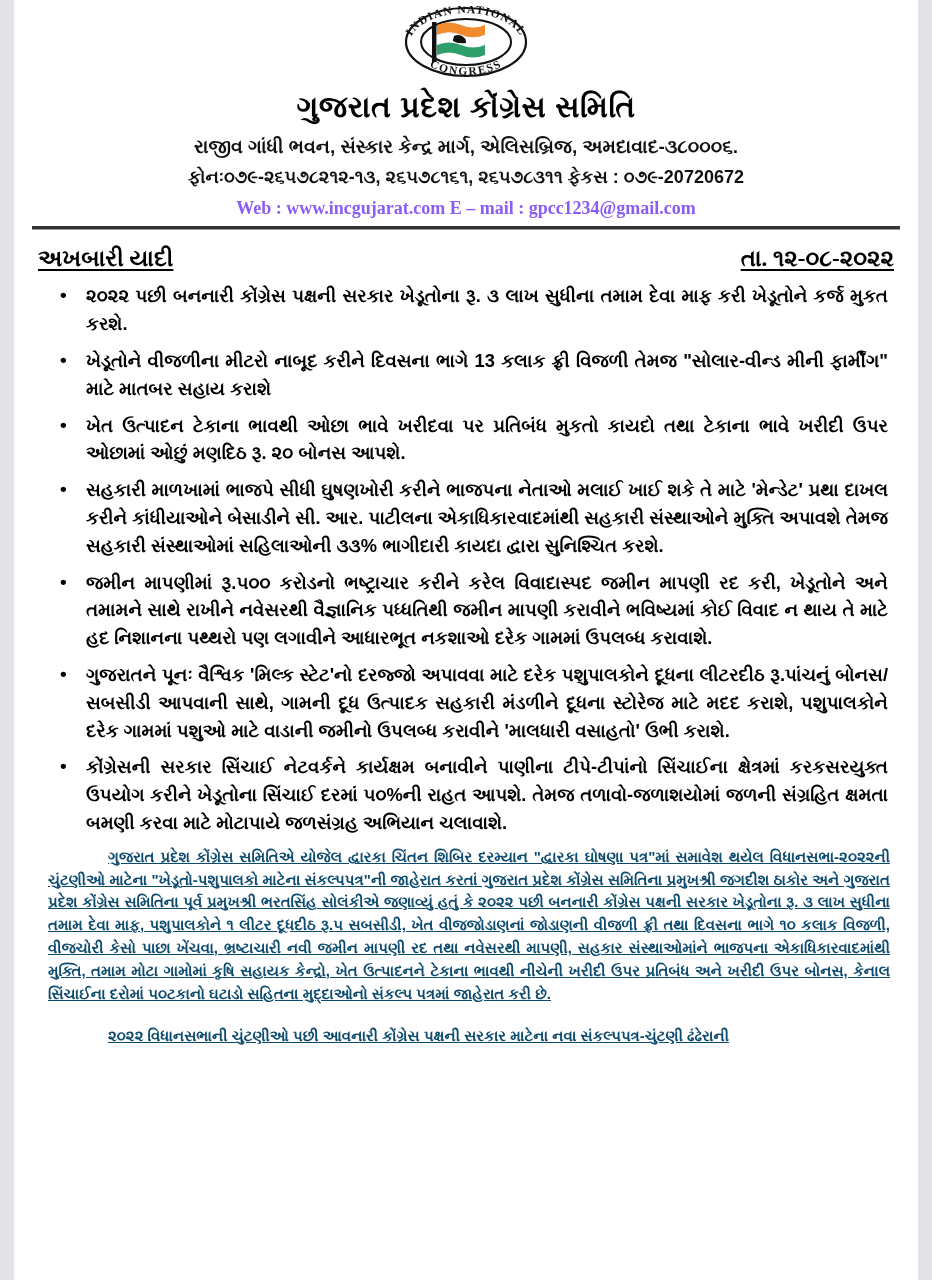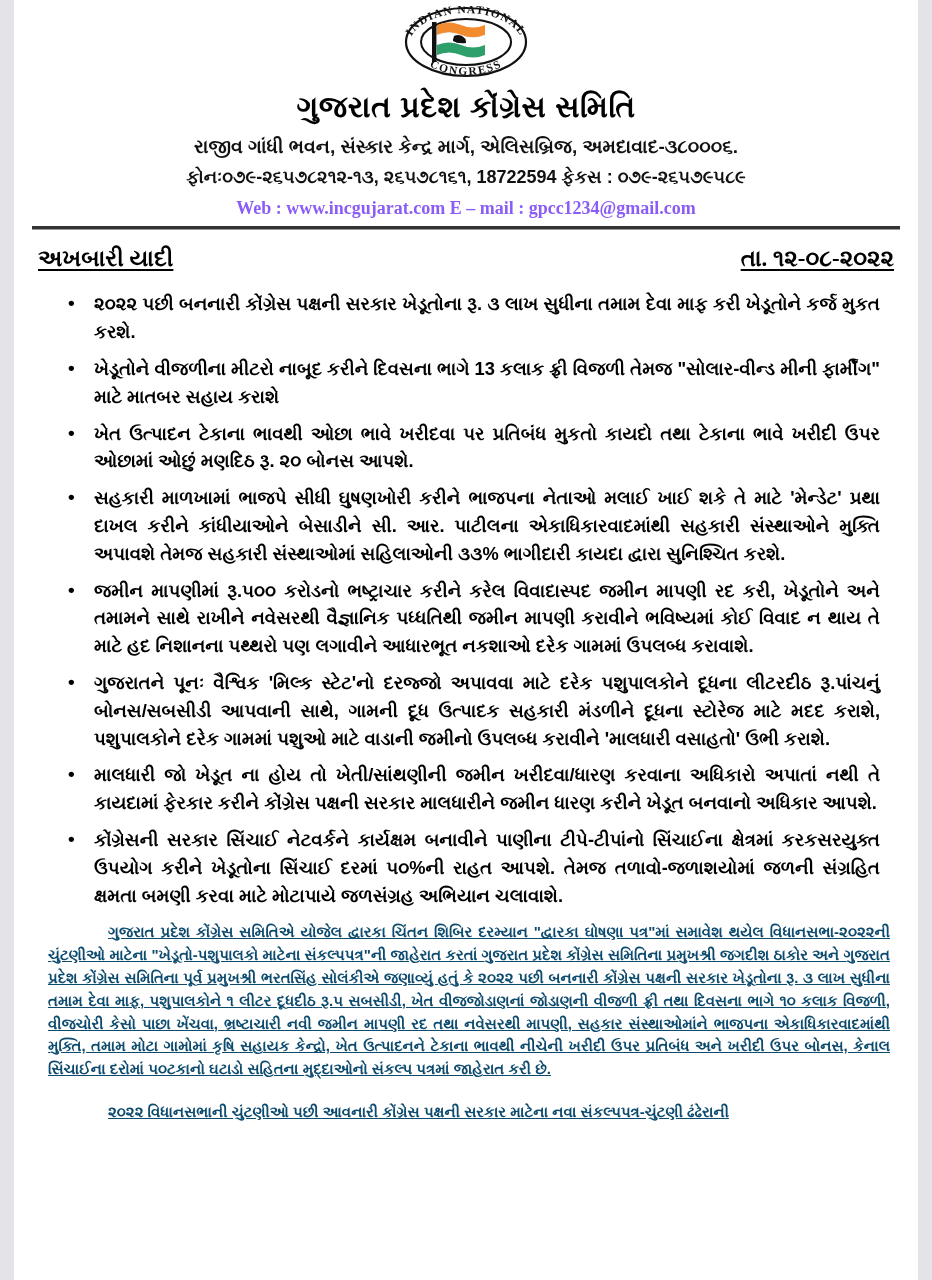--- a/index.html
+++ b/index.html
@@ -100,21 +100,21 @@
     text-decoration: underline;
     text-underline-offset: 3px;
   }
 
   
   .body-wrap {
     padding: 6px 8px 0 8px;
   }
   ul.points {
     list-style: none;
-    margin: 12px;
+    margin: 4px;
     padding: 0;
   }
   ul.points > li {
     position: relative;
     padding-left: 42px;
     margin-bottom: 9px;
     font-family: "Liberation Sans", sans-serif;
     font-size: 18.3px;
     font-weight: 600;
     color: #000;
@@ -180,42 +180,41 @@
 
           <path d="M63 30 q4 -2 8 0 q3 2 4 4 q-1 3 -5 3 q-5 0 -8 -3 z" fill="#111"></path>
           <path d="M62 33 q6 3 13 2 l0 2 q-8 1 -13 -2 z" fill="#111"></path>
         </svg>
       </div>
 
       <div class="org-name">ગુજરાત પ્રદેશ કોંગ્રેસ સમિતિ</div>
 
       <div class="addr-line">રાજીવ ગાંધી ભવન, સંસ્કાર કેન્દ્ર માર્ગ, એલિસબ્રિજ, અમદાવાદ-૩૮૦૦૦૬.</div>
 
-      <div class="phone-line">ફોનઃ૦૭૯-૨૬૫૭૮૨૧૨-૧૩, ૨૬૫૭૮૧૬૧, 18722594 ફેકસ : ૦૭૯-૨૬૫૭૯૫૮૯</div>
+      <div class="phone-line">ફોનઃ૦૭૯-૨૬૫૭૮૨૧૨-૧૩, ૨૬૫૭૮૧૬૧, ૨૬૫૭૮૩૧૧ ફેકસ : ૦૭૯-20720672</div>
 
       <div class="web-line">Web : www.incgujarat.com E – mail : gpcc1234@gmail.com</div>
 
       <hr class="head-rule">
     </div>
 
     <div class="title-row">
       <div class="doc-title">અખબારી યાદી</div>
       <div class="doc-date">તા. ૧૨-૦૮-૨૦૨૨</div>
     </div>
 
     <div class="body-wrap">
 
       <ul class="points">
         <li>૨૦૨૨ પછી બનનારી કોંગ્રેસ પક્ષની સરકાર ખેડૂતોના રૂ. ૩ લાખ સુધીના તમામ દેવા માફ કરી ખેડૂતોને કર્જ મુકત કરશે.</li>
         <li>ખેડૂતોને વીજળીના મીટરો નાબૂદ કરીને દિવસના ભાગે 13 કલાક ફ્રી વિજળી તેમજ "સોલાર-વીન્ડ મીની ફાર્મીંગ" માટે માતબર સહાય કરાશે</li>
         <li>ખેત ઉત્પાદન ટેકાના ભાવથી ઓછા ભાવે ખરીદવા પર પ્રતિબંધ મુકતો કાયદો તથા ટેકાના ભાવે ખરીદી ઉપર ઓછામાં ઓછું મણદિઠ રૂ. ૨૦ બોનસ આપશે.</li>
         <li>સહકારી માળખામાં ભાજપે સીધી ઘુષણખોરી કરીને ભાજપના નેતાઓ મલાઈ ખાઈ શકે તે માટે 'મેન્ડેટ' પ્રથા દાખલ કરીને કાંધીયાઓને બેસાડીને સી. આર. પાટીલના એકાધિકારવાદમાંથી સહકારી સંસ્થાઓને મુક્તિ અપાવશે તેમજ સહકારી સંસ્થાઓમાં સહિલાઓની ૩૩% ભાગીદારી કાયદા દ્વારા સુનિશ્ચિત કરશે.</li>
         <li>જમીન માપણીમાં રૂ.૫૦૦ કરોડનો ભષ્ટ્રાચાર કરીને કરેલ વિવાદાસ્પદ જમીન માપણી રદ કરી, ખેડૂતોને અને તમામને સાથે રાખીને નવેસરથી વૈજ્ઞાનિક પધ્ધતિથી જમીન માપણી કરાવીને ભવિષ્યમાં કોઈ વિવાદ ન થાય તે માટે હદ નિશાનના પથ્થરો પણ લગાવીને આધારભૂત નકશાઓ દરેક ગામમાં ઉપલબ્ધ કરાવાશે.</li>
         <li>ગુજરાતને પૂનઃ વૈશ્વિક 'મિલ્ક સ્ટેટ'નો દરજ્જો અપાવવા માટે દરેક પશુપાલકોને દૂધના લીટરદીઠ રૂ.પાંચનું બોનસ/સબસીડી આપવાની સાથે, ગામની દૂધ ઉત્પાદક સહકારી મંડળીને દૂધના સ્ટોરેજ માટે મદદ કરાશે, પશુપાલકોને દરેક ગામમાં પશુઓ માટે વાડાની જમીનો ઉપલબ્ધ કરાવીને 'માલધારી વસાહતો' ઉભી કરાશે.</li>
-        <li>માલધારી જો ખેડૂત ના હોય તો ખેતી/સાંથણીની જમીન ખરીદવા/ધારણ કરવાના અધિકારો અપાતાં નથી તે કાયદામાં ફેરકાર કરીને કોંગ્રેસ પક્ષની સરકાર માલધારીને જમીન ધારણ કરીને ખેડૂત બનવાનો અધિકાર આપશે.</li>
         <li>કોંગ્રેસની સરકાર સિંચાઈ નેટવર્કને કાર્યક્ષમ બનાવીને પાણીના ટીપે-ટીપાંનો સિંચાઈના ક્ષેત્રમાં કરકસરયુક્ત ઉપયોગ કરીને ખેડૂતોના સિંચાઈ દરમાં ૫૦%ની રાહત આપશે. તેમજ તળાવો-જળાશયોમાં જળની સંગ્રહિત ક્ષમતા બમણી કરવા માટે મોટાપાયે જળસંગ્રહ અભિયાન ચલાવાશે.</li>
       </ul>
 
       <p class="para">ગુજરાત પ્રદેશ કોંગ્રેસ સમિતિએ યોજેલ દ્વારકા ચિંતન શિબિર દરમ્યાન "દ્વારકા ઘોષણા પત્ર"માં સમાવેશ થયેલ વિધાનસભા-૨૦૨૨ની ચુંટણીઓ માટેના "ખેડૂતો-પશુપાલકો માટેના સંકલ્પપત્ર"ની જાહેરાત કરતાં ગુજરાત પ્રદેશ કોંગ્રેસ સમિતિના પ્રમુખશ્રી જગદીશ ઠાકોર અને ગુજરાત પ્રદેશ કોંગ્રેસ સમિતિના પૂર્વ પ્રમુખશ્રી ભરતસિંહ સોલંકીએ જણાવ્યું હતું કે ૨૦૨૨ પછી બનનારી કોંગ્રેસ પક્ષની સરકાર ખેડૂતોના રૂ. ૩ લાખ સુધીના તમામ દેવા માફ, પશુપાલકોને ૧ લીટર દૂધદીઠ રૂ.૫ સબસીડી, ખેત વીજજોડાણનાં જોડાણની વીજળી ફ્રી તથા દિવસના ભાગે ૧૦ કલાક વિજળી, વીજચોરી કેસો પાછા ખેંચવા, ભ્રષ્ટાચારી નવી જમીન માપણી રદ તથા નવેસરથી માપણી, સહકાર સંસ્થાઓમાંને ભાજપના એકાધિકારવાદમાંથી મુક્તિ, તમામ મોટા ગામોમાં કૃષિ સહાયક કેન્દ્રો, ખેત ઉત્પાદનને ટેકાના ભાવથી નીચેની ખરીદી ઉપર પ્રતિબંધ અને ખરીદી ઉપર બોનસ, કેનાલ સિંચાઈના દરોમાં ૫૦ટકાનો ઘટાડો સહિતના મુદ્દાઓનો સંકલ્પ પત્રમાં જાહેરાત કરી છે.</p>
       <p class="para">૨૦૨૨ વિધાનસભાની ચુંટણીઓ પછી આવનારી કોંગ્રેસ પક્ષની સરકાર માટેના નવા સંકલ્પપત્ર-ચુંટણી ઢંઢેરાની</p>
     </div>
 
   </div>
 </div>
 

